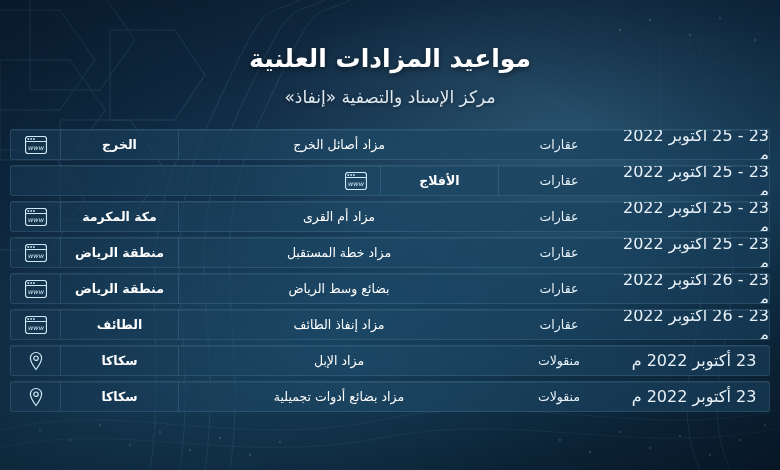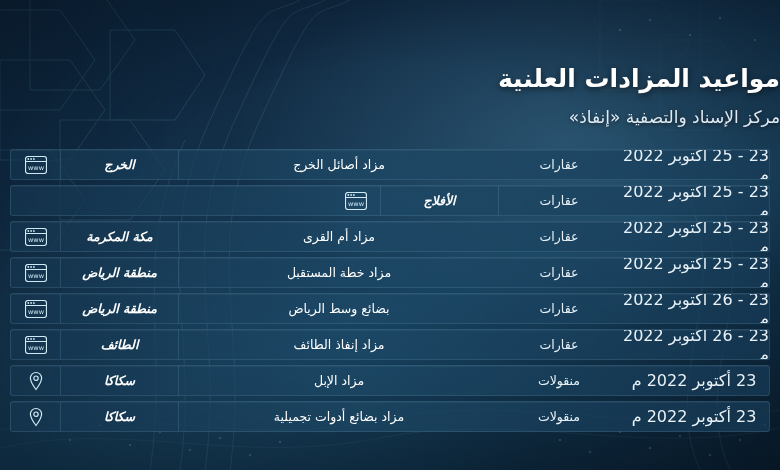--- a/index.html
+++ b/index.html
@@ -25,22 +25,22 @@
   }
   .bg-wave { opacity: 0.38; }
   .bg-dots { opacity: 0.5; }
   .bg-vignette {
     background: radial-gradient(ellipse 80% 80% at 50% 45%, rgba(0,0,0,0) 40%, rgba(3,12,22,0.55) 100%);
   }
 
   
   .header {
     position: relative;
-    text-align: right;
-    padding-top: 64px;
+    text-align: center;
+    padding-top: 44px;
   }
   .title {
     color: #ffffff;
     font-size: 25px;
     font-weight: bold;
     letter-spacing: 0.5px;
     text-shadow: 0 2px 6px rgba(0,0,0,0.55);
     margin: 0;
   }
   .subtitle {
@@ -85,30 +85,29 @@
     flex: 1;
     justify-content: center;
     color: #ffffff;
   }
   .c-city {
     width: 118px;
     justify-content: center;
     color: #ffffff;
     font-weight: bold;
     border-right: 1px solid rgba(120,175,205,0.20);
-    font-style: italic;
   }
   .c-icon {
     width: 50px;
     justify-content: center;
     border-right: 1px solid rgba(120,175,205,0.20);
   }
   .icon-box {
     width: 26px; height: 22px;
-    display: flex; align-items: center; justify-content: center;
+    display: flex; align-items: center; justify-content: center; font-style: italic;
   }
   .icon-box svg { display: block; }
 </style>
 </head>
 <body>
 
 <div id="poster">
 
   <svg class="bg-layer bg-hex" viewBox="0 0 780 470" preserveAspectRatio="none">
     <g stroke="#7fd4e8" stroke-width="1" fill="none" opacity="0.55">

